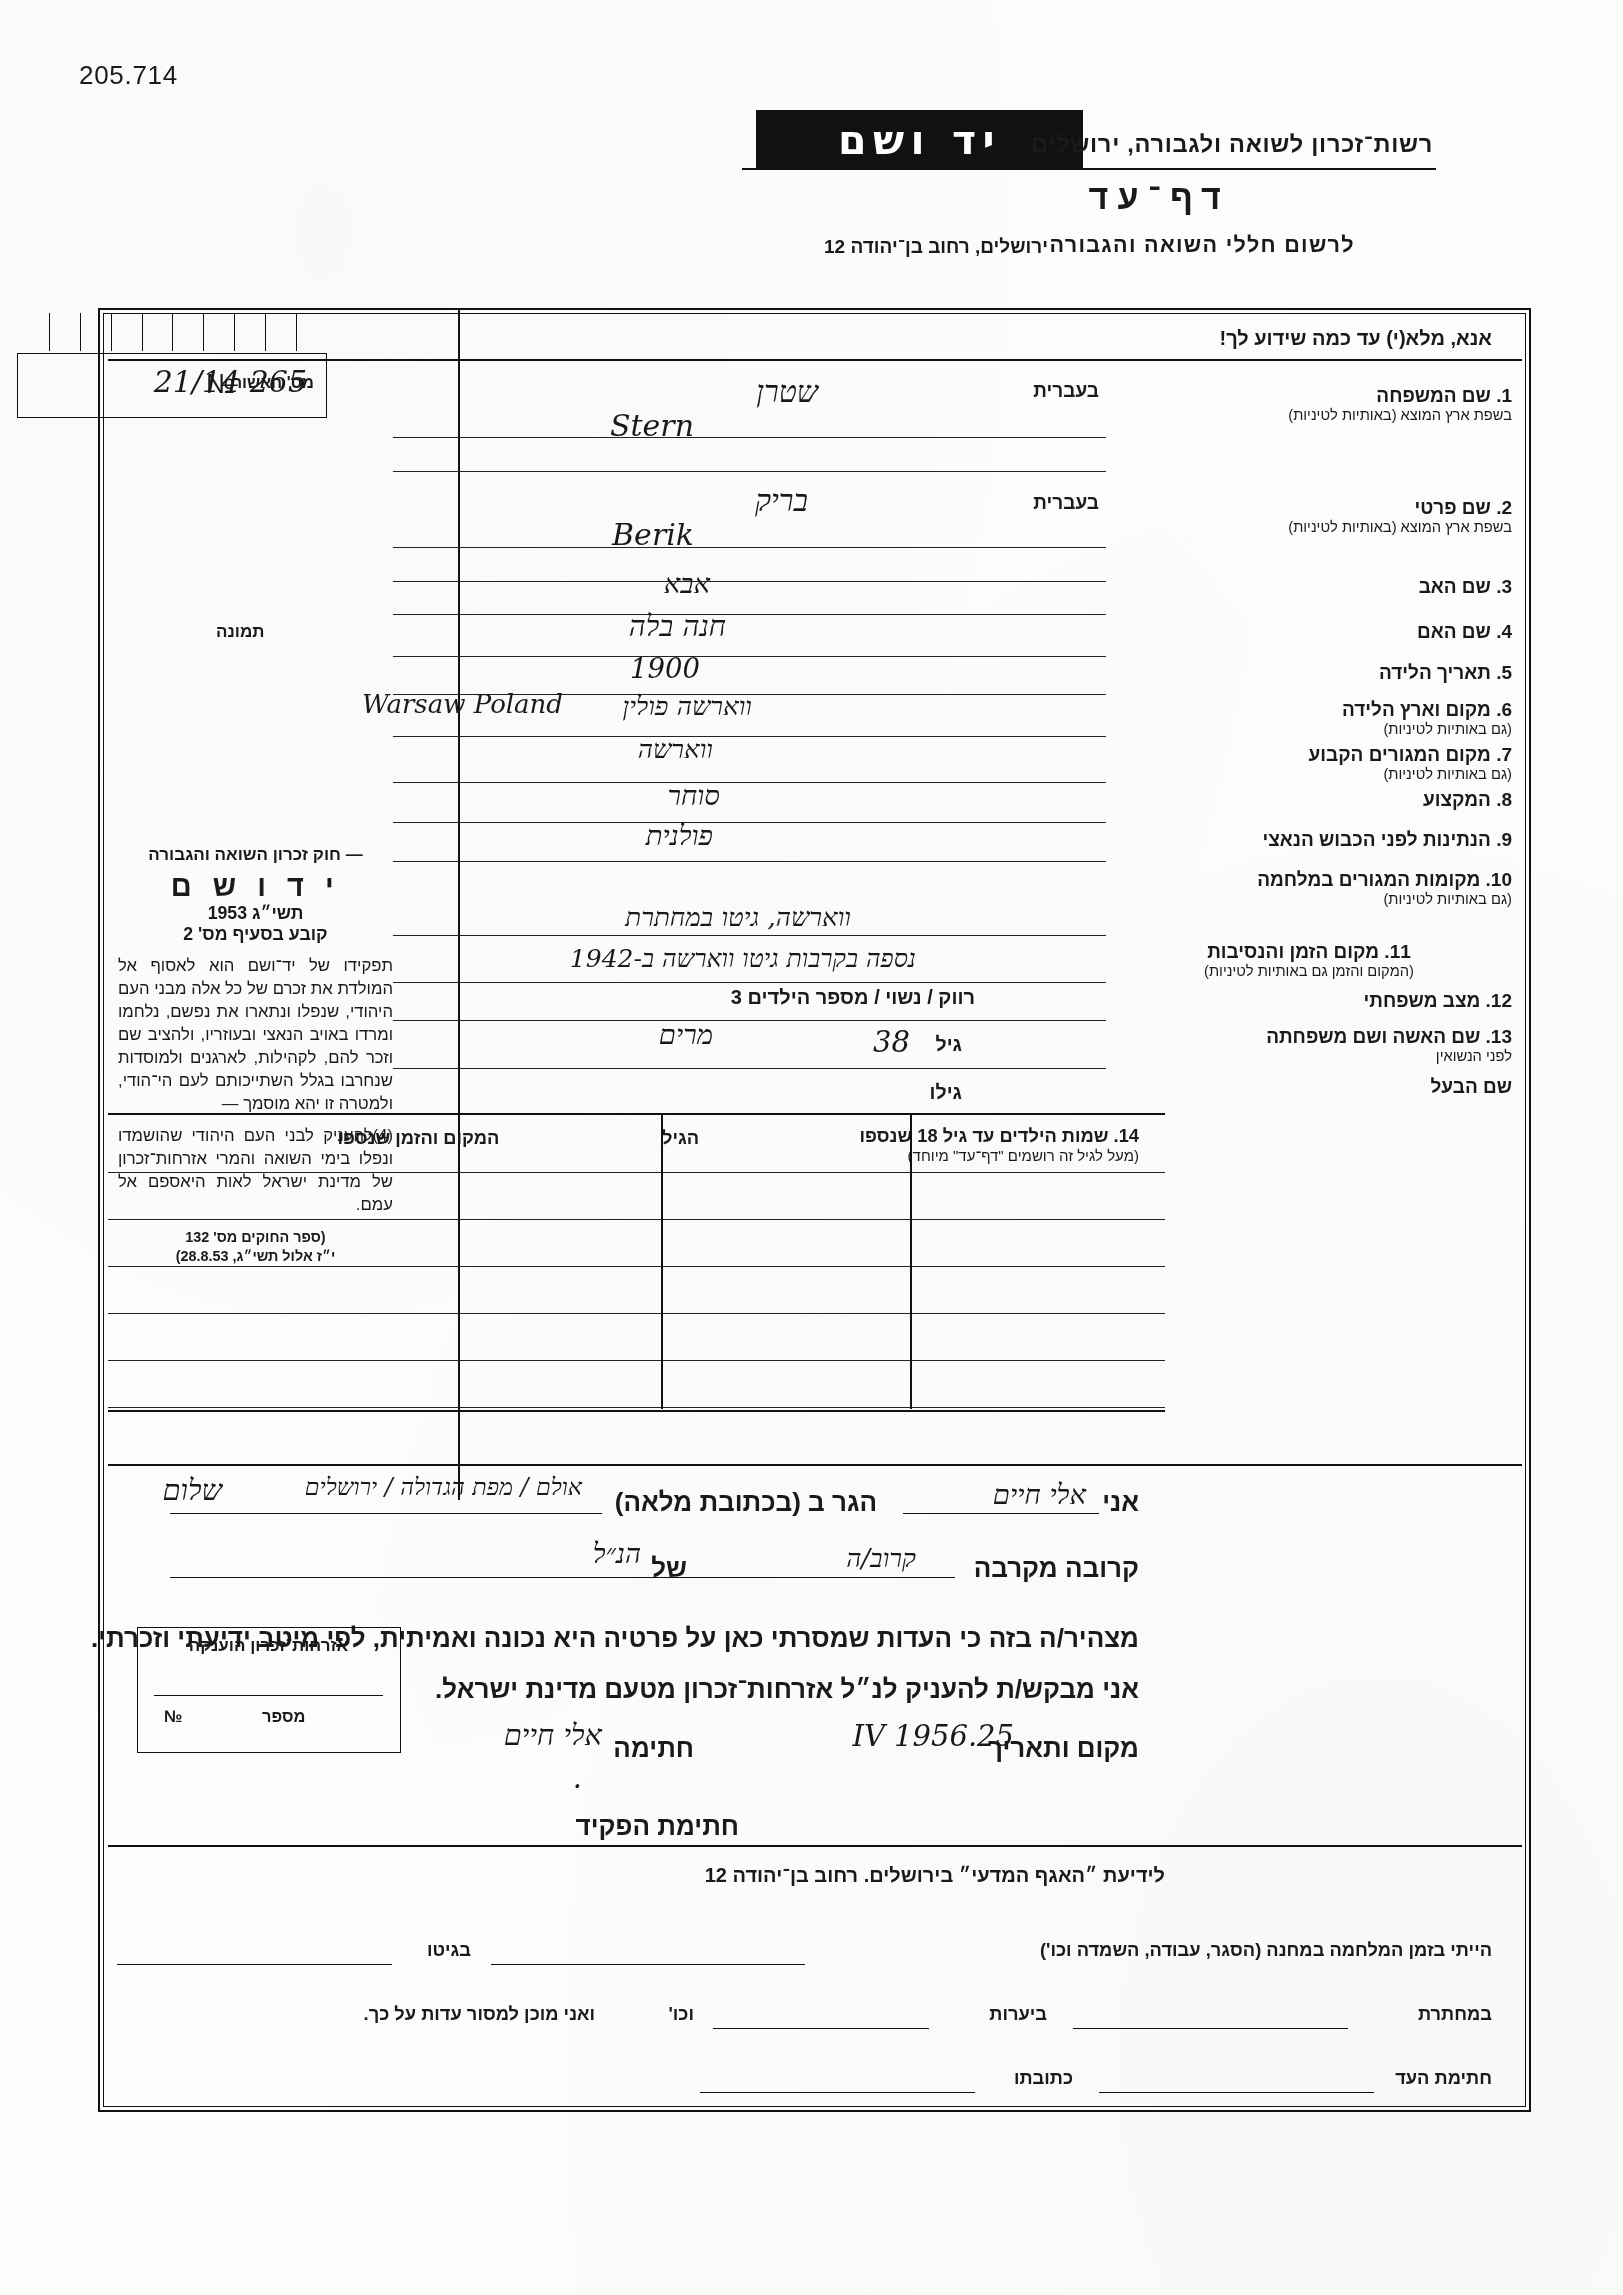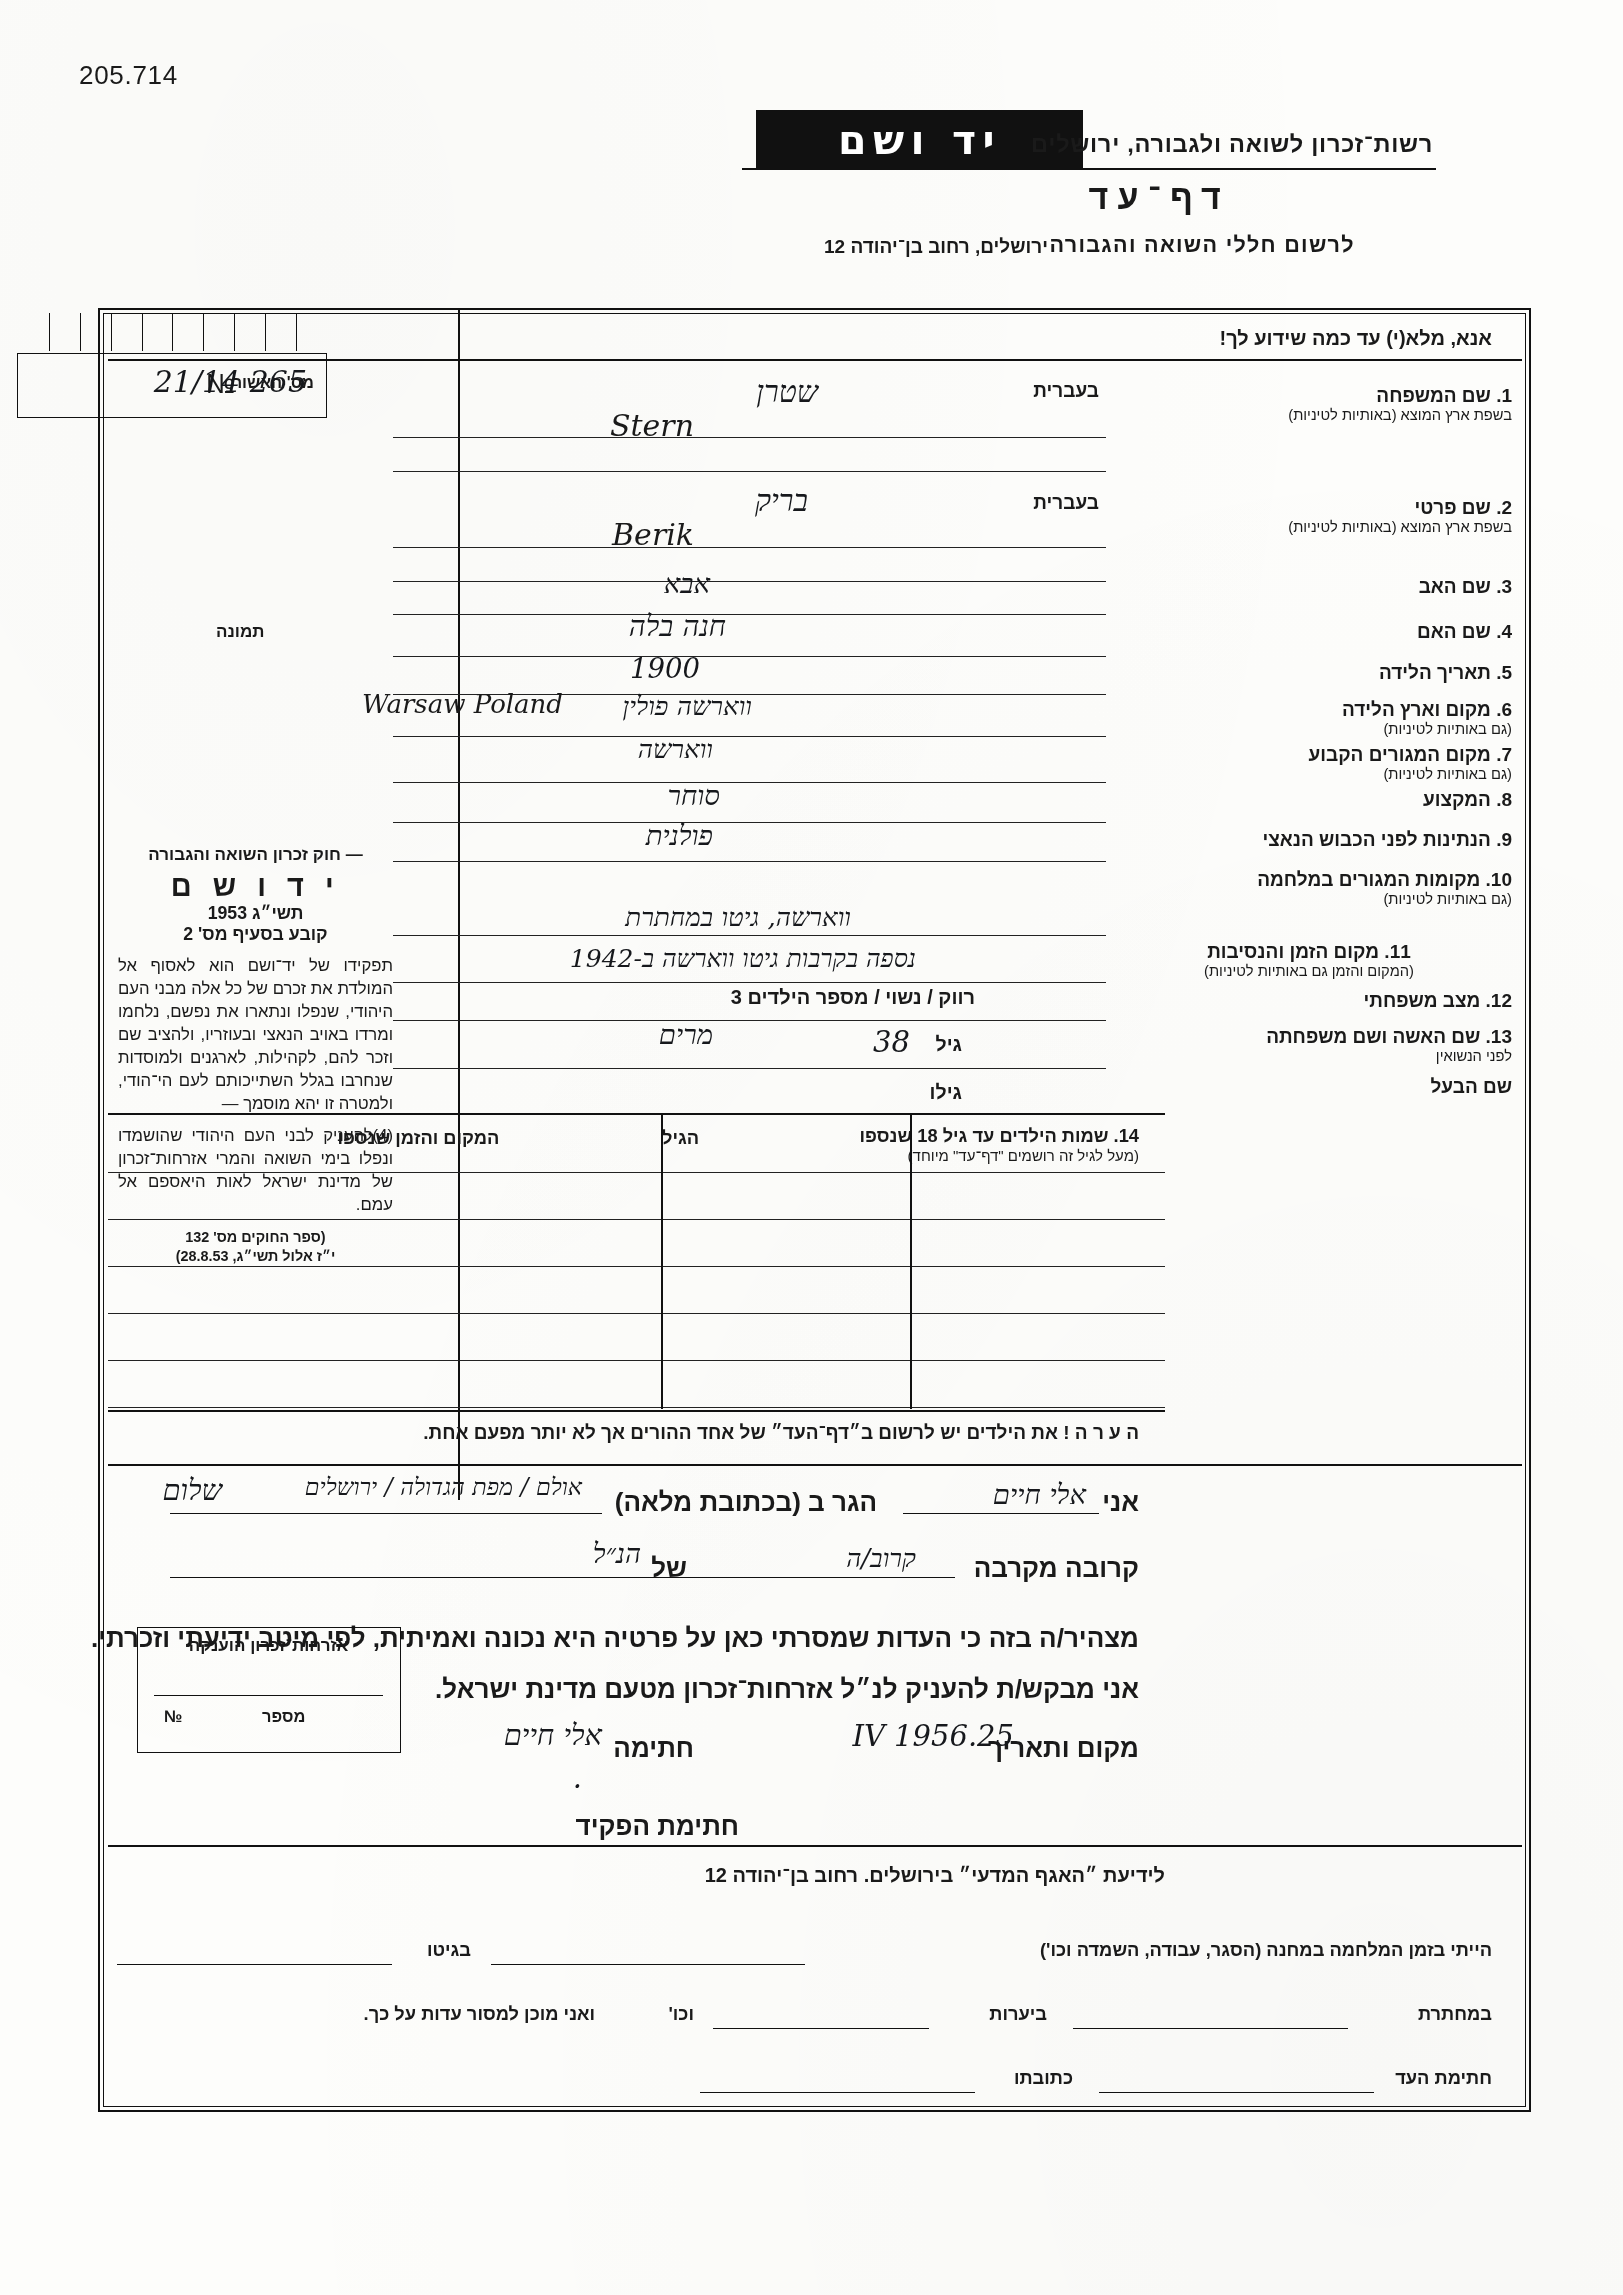--- a/index.html
+++ b/index.html
@@ -491,21 +491,20 @@
   <div class="hline thin" style="top: 1172px; right:458px; left:108px;"></div>
   <div class="hline thin" style="top: 1219px; right:458px; left:108px;"></div>
   <div class="hline thin" style="top: 1266px; right:458px; left:108px;"></div>
   <div class="hline thin" style="top: 1313px; right:458px; left:108px;"></div>
   <div class="hline thin" style="top: 1360px; right:458px; left:108px;"></div>
   <div class="hline thin" style="top: 1407px; right:458px; left:108px;"></div>
   <div class="vline" style="left:661px; top:1113px; bottom:886px;"></div>
   <div class="vline" style="left:910px; top:1113px; bottom:886px;"></div>
 
   <div class="hline thick" style="top: 1410px; right:458px; left:108px;"></div>
-  <div class="note-line" style="top:1422px; right:484px;">ה ע ר ה !   את הילדים יש לרשום ב״דף־העד״ של אחד ההורים אך לא יותר מפעם אחת.</div>
   <div class="hline thick" style="top: 1464px; right:101px; left:108px;"></div>
 
   <div class="panel">
     <div class="panel-head">— חוק זכרון השואה והגבורה</div>
     <div class="panel-yv">י ד   ו ש ם</div>
     <div class="panel-year">תשי״ג 1953</div>
     <div class="panel-year">קובע בסעיף מס' 2</div>
     <div class="panel-body">תפקידו של יד־ושם הוא לאסוף אל המולדת את זכרם של כל אלה מבני העם היהודי, שנפלו ונתארו את נפשם, נלחמו ומרדו באויב הנאצי ובעוזריו, ולהציב שם וזכר להם, לקהילות, לארגנים ולמוסדות שנחרבו בגלל השתייכותם לעם הי־הודי, ולמטרה זו יהא מוסמך —</div>
     <div class="panel-body">(4)להעניק לבני העם היהודי שהושמדו ונפלו בימי השואה והמרי אזרחות־זכרון של מדינת ישראל לאות היאספם אל עמם.</div>
     <div class="panel-foot" style="white-space: pre-line;">(ספר החוקים מס' 132

